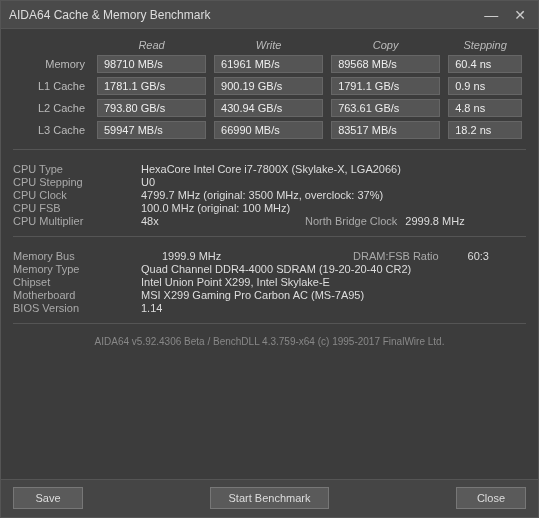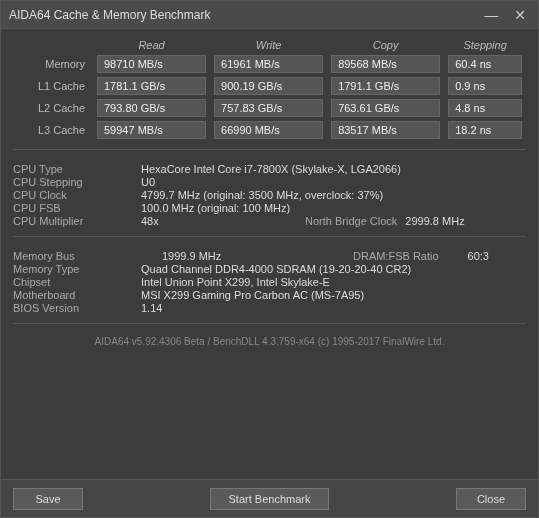--- a/index.html
+++ b/index.html
@@ -114,21 +114,21 @@
       font-size: 10px;
       text-align: center;
       margin-top: 4px;
       margin-bottom: 4px;
     }
     .bottom-bar {
       height: 38px;
       background: #454545;
       border-top: 1px solid #555;
       display: flex;
-      align-items: center;
+      align-items: flex-end;
       justify-content: space-between;
       padding: 8px 12px;
     }
     .btn {
       background: #5a5a5a;
       border: 1px solid #777;
       color: #ddd;
       font-size: 11px;
       padding: 4px 18px;
       cursor: pointer;
@@ -195,21 +195,21 @@
       <td>
               <div class="bench-value">0.9 ns</div>
             </td>
     </tr>
           <tr>
       <td class="row-label" style="color:#bbb; text-align:right; padding-right:8px;">L2 Cache</td>
       <td>
               <div class="bench-value">793.80 GB/s</div>
             </td>
       <td>
-              <div class="bench-value">757.83 GB/s</div>
+              <div class="bench-value">430.94 GB/s</div>
             </td>
       <td>
               <div class="bench-value">763.61 GB/s</div>
             </td>
       <td>
               <div class="bench-value">4.8 ns</div>
             </td>
     </tr>
           <tr>
       <td class="row-label" style="color:#bbb; text-align:right; padding-right:8px;">L3 Cache</td>

